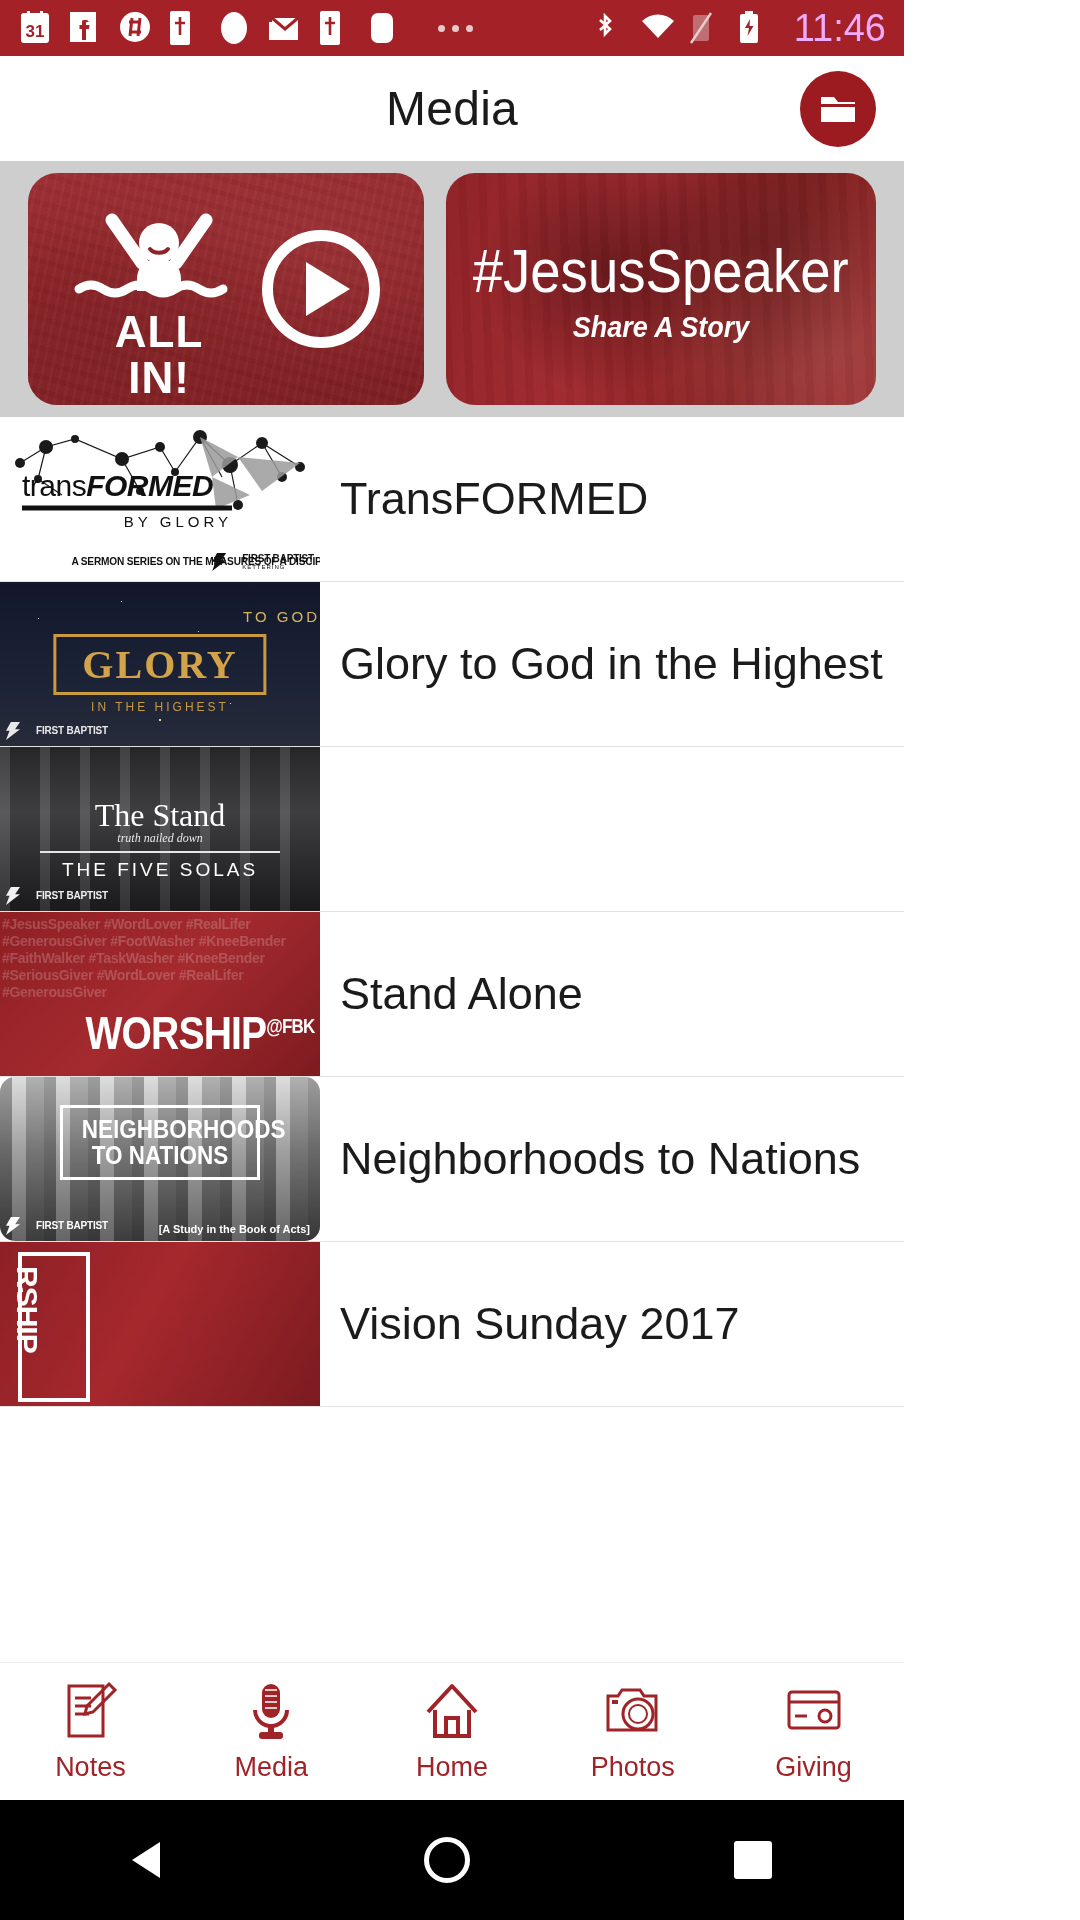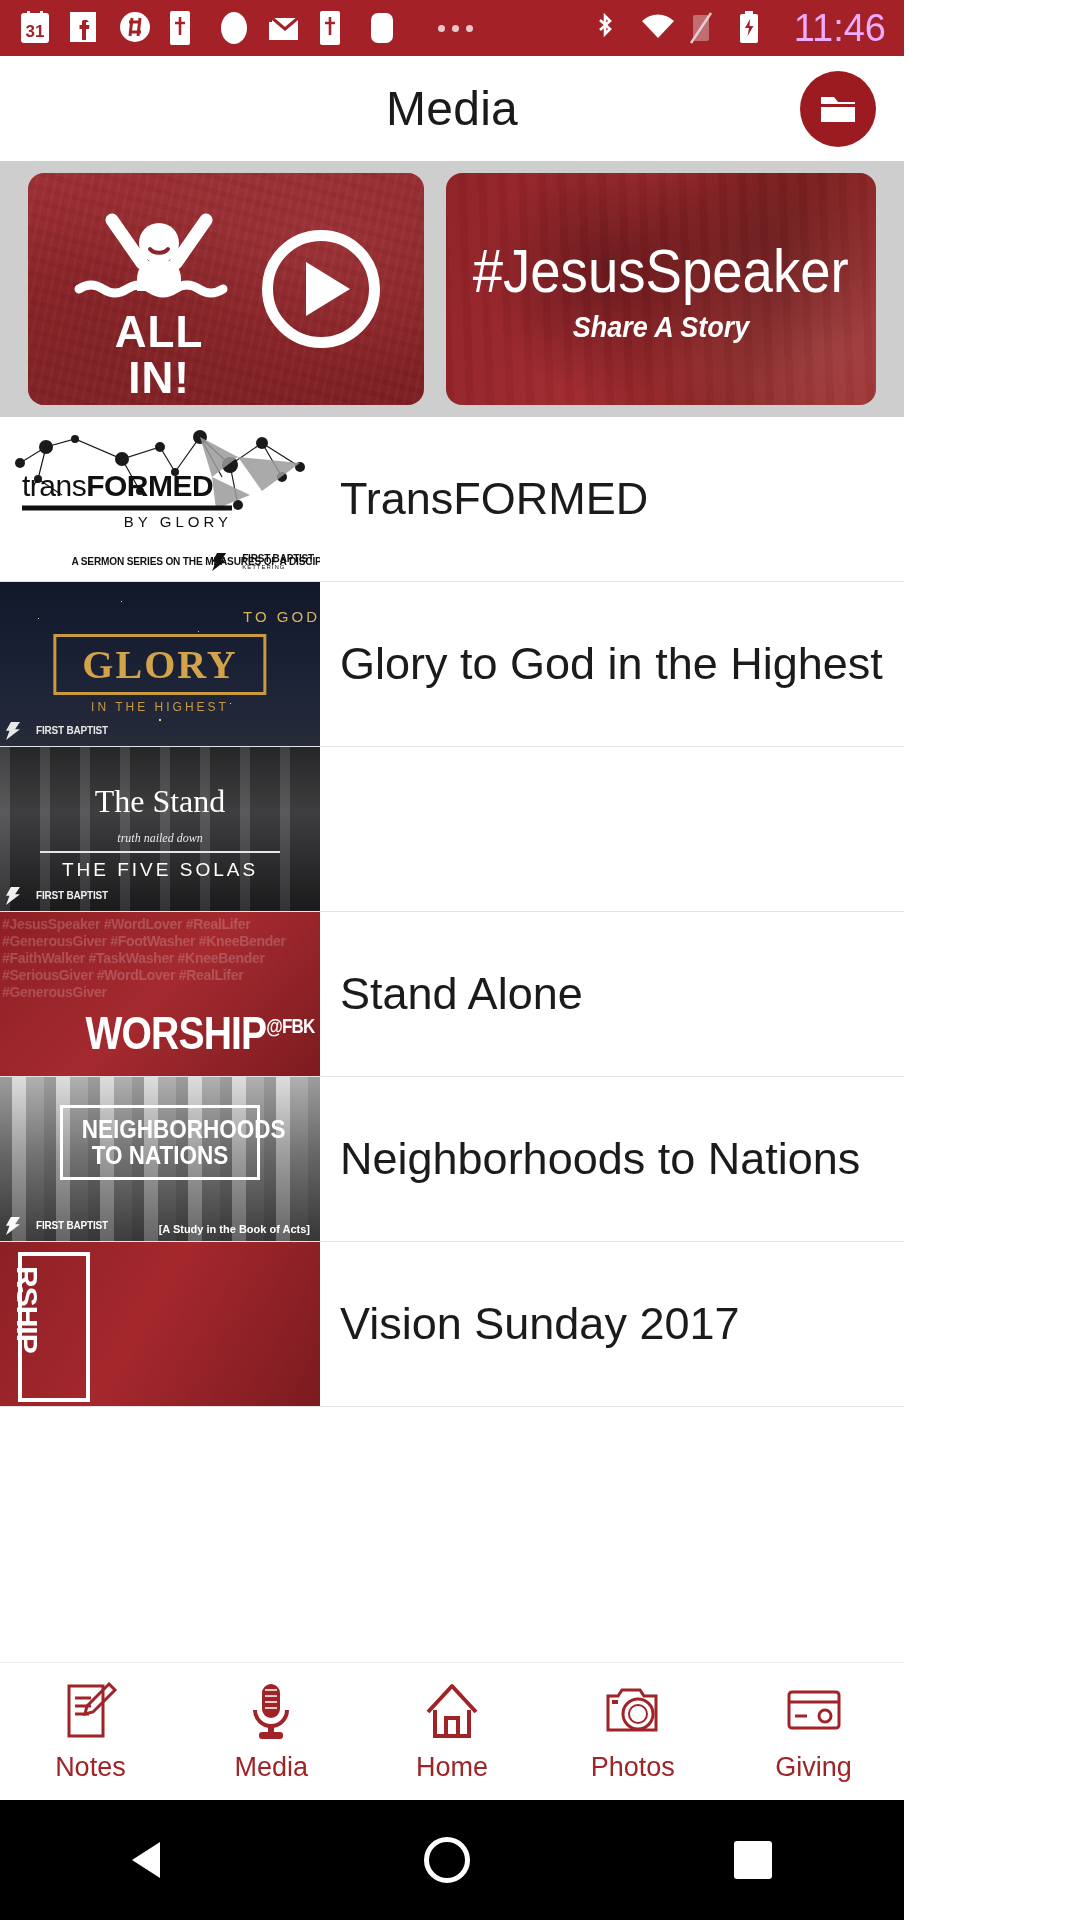--- a/index.html
+++ b/index.html
@@ -35,21 +35,21 @@
     position: absolute; right: 28px; top: 50%; transform: translateY(-50%);
     width: 76px; height: 76px; border-radius: 50%; background: #9c1b20;
     display: flex; align-items: center; justify-content: center;
   }
 
   
   .banners {
     flex: 0 0 256px; background: #cecece; display: flex; align-items: center;
     gap: 22px; padding: 12px 28px;
   }
-  .banner { height: 232px; border-radius: 16px; overflow: hidden; position: relative; }
+  .banner { height: 232px; border-radius: 29px; overflow: hidden; position: relative; }
   .banner.b1 { flex: 0 0 396px; }
   .banner.b2 { flex: 1 1 auto; }
   .b1 .bg {
     position: absolute; inset: 0;
     background:
       radial-gradient(ellipse at 20% 80%, rgba(130,35,38,.85) 0%, rgba(130,35,38,0) 55%),
       radial-gradient(ellipse at 75% 30%, rgba(160,55,58,.7) 0%, rgba(160,55,58,0) 60%),
       linear-gradient(170deg, #9e3035 0%, #8d2429 45%, #7e1f24 100%);
   }
   .b1 .bg::after{
@@ -94,21 +94,21 @@
   .thumb { flex: 0 0 320px; position: relative; overflow: hidden; background: #fff; }
   .row-title {
     flex: 1 1 auto; display: flex; align-items: center; padding-left: 20px; padding-right: 8px;
     font-size: 45px; color: #1b1b1b; font-weight: 400; white-space: nowrap; overflow: hidden;
   }
 
   
   .t1 { background: #fff; }
   .t1 .logo { position: absolute; left: 22px; top: 50%; transform: translateY(-50%); width: 210px; }
   .t1 .lg1 { font-size: 30px; letter-spacing: -.5px; color: #111; white-space: nowrap; }
-  .t1 .lg1 b { font-weight: bold; }
+  .t1 .lg1 b { font-weight: bold; font-style: italic; }
   .t1 .ln { height: 5px; background: #111; margin: 3px 0 2px; }
   .t1 .lg2 { font-size: 15px; letter-spacing: 4px; text-align: right; color: #111; }
   .t1 .lg3 { position: absolute; left: 60px; bottom: 14px; font-size: 11px; letter-spacing: -.2px; color: #111; white-space: nowrap; font-weight: bold; transform: scaleX(.92); }
   .t1 .netline { position: absolute; inset: 0; }
 
   
   .t2 { background: linear-gradient(180deg, #12182a 0%, #1b2236 55%, #272b3a 100%); }
   .t2::before{
     content:""; position:absolute; inset:0;
     background:
@@ -125,33 +125,33 @@
   .t2 .glory-box { position: absolute; top: 52px; left: 50%; transform: translateX(-50%); border: 3px solid #c99a3e; padding: 4px 26px; }
   .t2 .glory { color: #d2a349; font-size: 40px; font-weight: bold; letter-spacing: 2px; font-family: "Liberation Serif", serif; }
   .t2 .lbl-bot { position: absolute; top: 118px; width: 100%; text-align: center; color: #c79a43; font-size: 12px; letter-spacing: 3px; }
 
   
   .t3 { background: linear-gradient(180deg, #2e2e30 0%, #4a4a4c 40%, #1f1f21 100%); }
   .t3::before{
     content:""; position:absolute; inset:0; opacity:.55;
     background: repeating-linear-gradient(90deg, rgba(255,255,255,.16) 0 10px, rgba(0,0,0,.3) 10px 40px);
   }
-  .t3 .stand { position: absolute; top: 36px; width: 100%; text-align: center; color: #fff; font-size: 32px; font-family: "Liberation Serif", serif; }
+  .t3 .stand { position: absolute; top: 50px; width: 100%; text-align: center; color: #fff; font-size: 32px; font-family: "Liberation Serif", serif; }
   .t3 .sub1 { position: absolute; top: 84px; width: 100%; text-align: center; color: #e9e9e9; font-size: 12px; font-style: italic; font-family: "Liberation Serif", serif; }
   .t3 .rule { position: absolute; top: 104px; left: 40px; right: 40px; height: 2px; background: #e6e6e6; }
   .t3 .sub2 { position: absolute; top: 112px; width: 100%; text-align: center; color: #fff; font-size: 19px; letter-spacing: 3px; }
 
   
   .t4 { background: linear-gradient(135deg, #8e1f24 0%, #a42a2f 50%, #7d1b20 100%); }
   .t4 .tagwall { position: absolute; inset: 0; color: rgba(255,255,255,.20); font-size: 14px; line-height: 17px; padding: 4px 2px; overflow: hidden; font-weight: bold; letter-spacing: -.3px; }
   .t4 .worship { position: absolute; right: 6px; bottom: 16px; color: #fff; font-size: 46px; font-weight: bold; letter-spacing: -1px; transform: scaleX(.85); transform-origin: right; }
   .t4 .fbk { font-size: 20px; vertical-align: super; }
 
   
-  .t5 { background: linear-gradient(180deg, #d7d7d7 0%, #8f8f8f 45%, #4a4a4a 100%); }
+  .t5 { background: linear-gradient(180deg, #d7d7d7 0%, #8f8f8f 45%, #4a4a4a 100%); border-radius: 15px; }
   .t5::before{
     content:""; position:absolute; inset:0; opacity:.6;
     background: repeating-linear-gradient(90deg, rgba(0,0,0,.45) 0 12px, rgba(255,255,255,.25) 12px 26px, rgba(0,0,0,.3) 26px 44px);
   }
   .t5 .nbox { position: absolute; left: 50%; top: 28px; transform: translateX(-50%); border: 3px solid #fff; padding: 8px 10px; text-align: center; width: 200px; }
   .t5 .n1 { color: #fff; font-size: 25px; font-weight: bold; line-height: 1.05; transform: scaleX(.9); }
   .t5 .n2 { color: #fff; font-size: 25px; font-weight: bold; line-height: 1.05; transform: scaleX(.9); }
   .t5 .ncap { position: absolute; right: 10px; bottom: 6px; color: #fff; font-size: 11px; font-weight: bold; }
 
   

